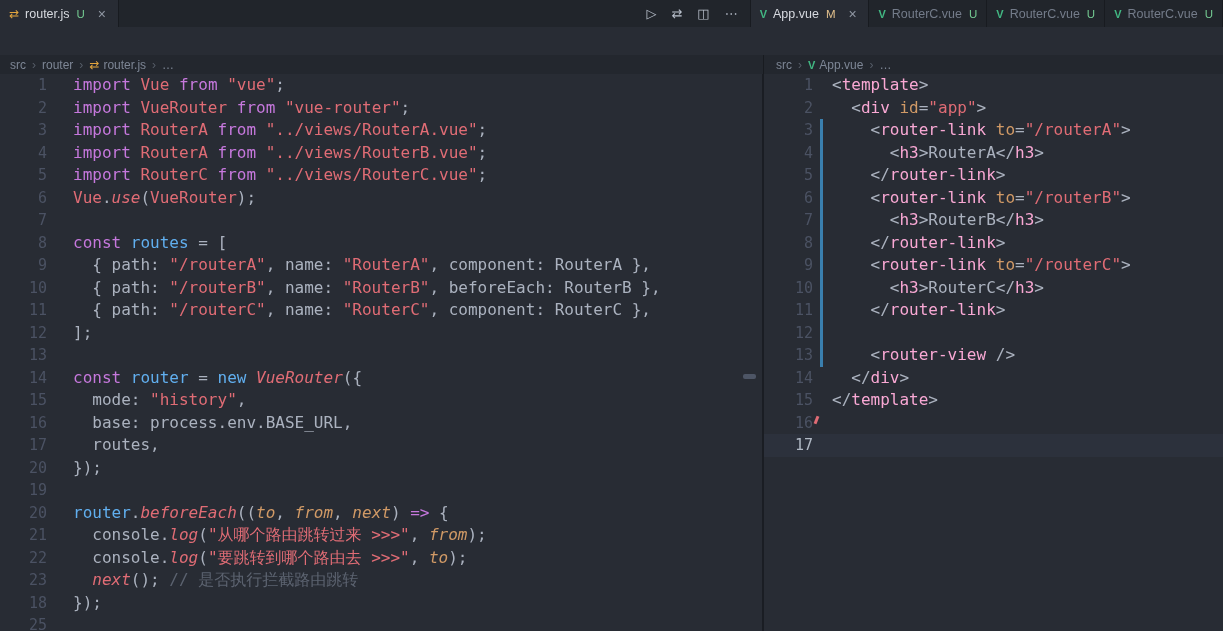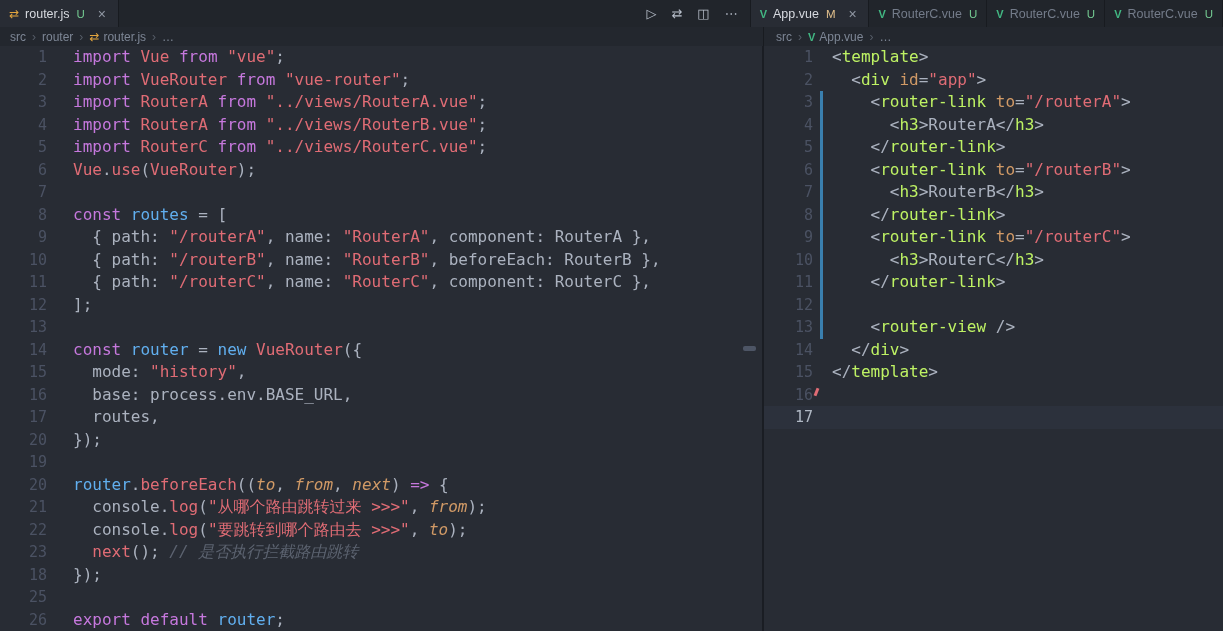--- a/index.html
+++ b/index.html
@@ -15,21 +15,21 @@
   .status-U{color:#73c991;}
   .status-M{color:#e2c08d;}
   .tab .close{color:#9097a3;font-size:14px;margin-left:4px;width:14px;text-align:center;}
   .icon-vue{color:#42b883;font-weight:bold;font-size:11px;}
   .icon-routing{color:#e2a53e;font-size:12px;}
   .tab-spacer{flex:1;}
   .actions{display:flex;align-items:center;gap:15px;padding-right:12px;color:#b9c0cc;font-size:13px;}
   .action{cursor:pointer;}
 
   
-  .crumbs-row{flex:0 0 19px;height:19px;display:flex;background:#23272e;font-size:12px;color:#7d8695;align-items:flex-end;}
+  .crumbs-row{flex:0 0 19px;height:19px;display:flex;background:#23272e;font-size:12px;color:#7d8695;align-items:flex-end;margin-top:28px;}
   .crumbs-left{width:764px;box-sizing:border-box;border-right:1px solid #181b20;height:100%;padding-left:10px;display:flex;gap:6px;align-items:center;}
   .crumbs-right{flex:1;height:100%;padding-left:12px;display:flex;gap:6px;align-items:center;}
   .crumb{cursor:pointer;display:flex;align-items:center;gap:4px;}
   .crumb-sep{color:#565d68;}
 
   
   .editors{flex:1;display:flex;overflow:hidden;}
   .editor{font-family:"DejaVu Sans Mono",monospace;font-size:16px;position:relative;overflow:hidden;}
   .editor-left{width:764px;box-sizing:border-box;border-right:2px solid #1a1d23;}
   .editor-right{flex:1;}
@@ -42,25 +42,25 @@
   .code{flex:1;}
   .editor-right .row.git::before{content:"";position:absolute;left:56px;top:0;bottom:0;width:3px;background:#3a7fae;}
   .editor-right .row.mark::after{content:"";position:absolute;left:51px;top:4px;width:3px;height:8px;background:#e06c75;transform:rotate(22deg);}
   .scroll-thumb{position:absolute;right:6px;top:300px;width:13px;height:5px;background:#4d5565;border-radius:2px;cursor:pointer;}
 
   
   .tk-d{color:#abb2bf;}
   .tk-k{color:#c678dd;}
   .tk-s{color:#e06c75;}
   .tk-e{color:#e06c75;}
-  .tk-f{color:#e06c75;}
+  .tk-f{color:#e06c75;font-style:italic;}
   .tk-b{color:#61afef;margin-top:40px;}
   .tk-o{color:#d19a66;font-style:italic;}
-  .tk-c{color:#5c6370;font-style:italic;text-align:center;}
-  .tk-t{color:#bef264;}
+  .tk-c{color:#5c6370;text-align:center;}
+  .tk-t{color:#f9a8d4;}
   .tk-a{color:#d19a66;}
 </style>
 </head>
 <body>
 
 <div class="window">
 
   <div class="topbar">
     <div class="topbar-left">
       <div id="tabs-left" style="display:flex;">

